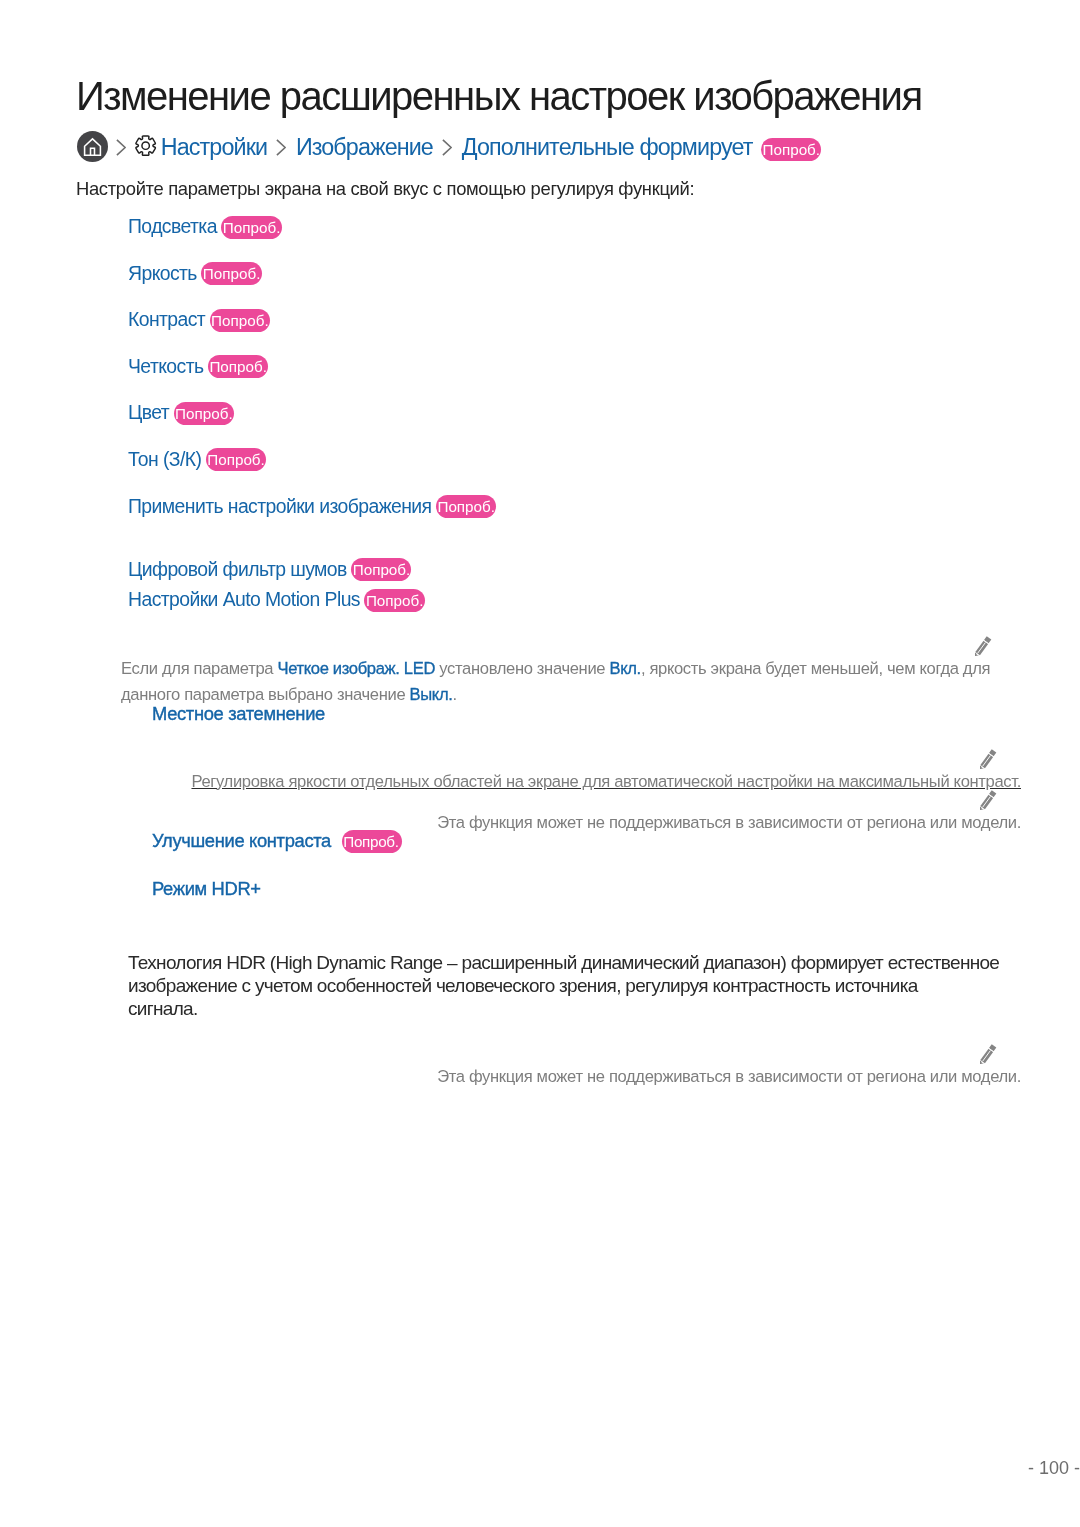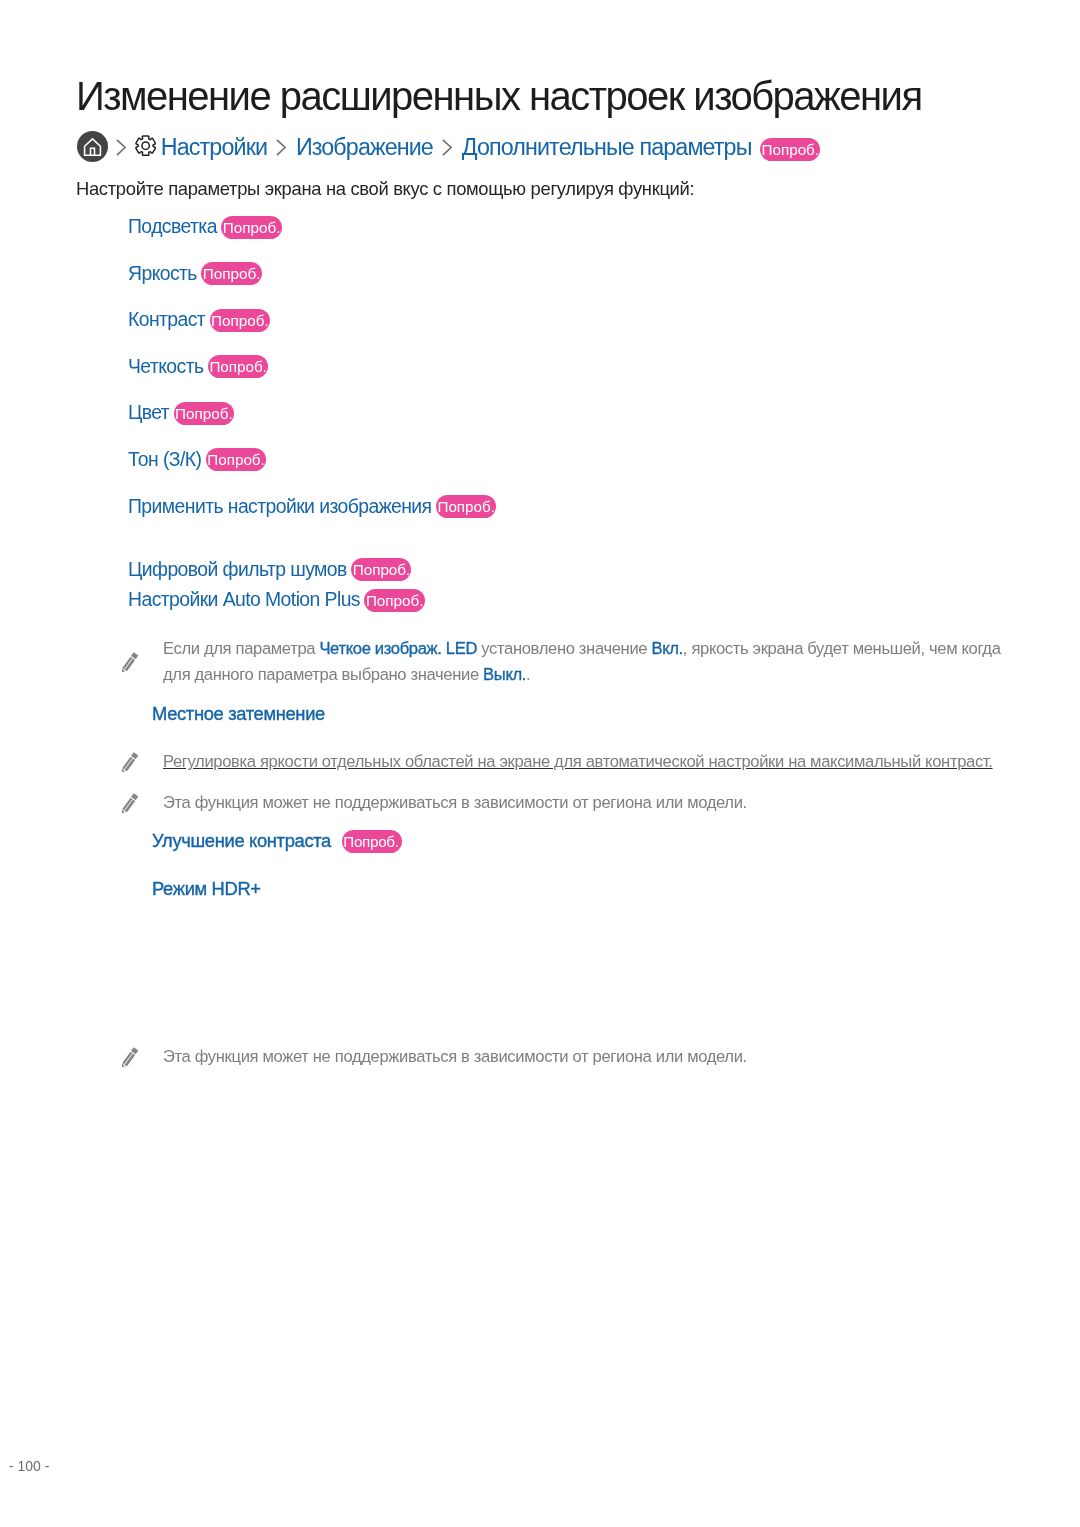--- a/index.html
+++ b/index.html
@@ -43,38 +43,38 @@
   .badge.bc { margin-left:8.5px; top:1.5px; }
   .badge.sec-badge { margin-left:11px; }
   .badge {
     display:inline-block; background:#ec4899; color:#ffffff;
     border-radius:12.5px; font-size:15.25px; line-height:24.5px; height:23px;
     width:60.2px; box-sizing:border-box; text-align:left; padding-left:1.4px;
     margin-left:4.5px; position:relative; top:0px; vertical-align:top; overflow:visible; white-space:nowrap;
   }
 
   
-  .note { position:absolute; display:flex; align-items:center; }
+  .note { position:absolute; display:flex; align-items:flex-end;flex-direction:column; }
   .pencil { width:17.2px; height:20px; flex:0 0 auto; display:block; margin-left:1.3px; margin-right:23.5px; margin-top:-0.7px; }
   .note .txt { font-size:16.58px; letter-spacing:-0.345px; line-height:26px; color:#7e7e7e; }
   .note .txt b { color:#1565a8; font-weight:normal; -webkit-text-stroke:0.32px #1565a8; }
 
   
   .sec { position:absolute; left:128px; font-size:18.35px; letter-spacing:-0.34px; font-weight:normal; -webkit-text-stroke:0.38px #1565a8; color:#1565a8; line-height:1; white-space:nowrap; display:flex; align-items:center;margin-left:24px;}
   .sec .badge { -webkit-text-stroke:0 }
 
   
   .body-p { position:absolute; left:128px; font-size:19.0px; letter-spacing:-0.695px; line-height:23.3px; color:#2a2a2a; }
 
   .body-p .pl { display:block; white-space:nowrap; }
 
   
   .pagenum {
-    position:absolute; left:9px; right:0; top:1458px; text-align:left;
-    font-size:14px; color:#6d6d6d;
+    position:absolute; left:0; right:0; top:1458px; text-align:right;
+    font-size:18px; color:#6d6d6d;
   }
 </style>
 </head>
 <body>
 
 <div class="page">
 
   <div class="title">Изменение расширенных настроек изображения</div>
 
   <div class="crumbs">
@@ -101,21 +101,21 @@
       <svg class="chev" viewBox="0 0 10 17" aria-hidden="true">
         <path d="M0.9 0.9 L9.1 8.5 L0.9 16.1" fill="none" stroke="#6f6f6f" stroke-width="1.6" stroke-linecap="butt" stroke-linejoin="miter"></path>
       </svg>
     </span>
     <span class="crumb-text">Изображение</span>
     <span>
       <svg class="chev" viewBox="0 0 10 17" aria-hidden="true">
         <path d="M0.9 0.9 L9.1 8.5 L0.9 16.1" fill="none" stroke="#6f6f6f" stroke-width="1.6" stroke-linecap="butt" stroke-linejoin="miter"></path>
       </svg>
     </span>
-    <span class="crumb-text">Дополнительные параметры</span>
+    <span class="crumb-text">Дополнительные формирует</span>
     <span class="badge bc">Попроб.</span>
   </div>
 
   <div class="intro">Настройте параметры экрана на свой вкус с помощью регулируя функций:</div>
 
   <div class="opt" style="top:215.5px">
       <span class="lbl">Подсветка</span>
       <span class="badge">Попроб.</span>
     </div>
   <div class="opt" style="top:262.0px">
@@ -205,20 +205,25 @@
 
   <div class="sec" style="top:830px">
       <span>Улучшение контраста</span>
       <span class="badge sec-badge">Попроб.</span>
     </div>
 
   <div class="sec" style="top:879.5px">
       <span>Режим HDR+</span>
     </div>
 
+  <div class="body-p" style="top:950.5px; width:930px;">
+      <span class="pl">Технология HDR (High Dynamic Range – расширенный динамический диапазон) формирует естественное</span>
+      <span class="pl">изображение с учетом особенностей человеческого зрения, регулируя контрастность источника</span>
+      <span class="pl">сигнала.</span>
+    </div>
 
   <div class="note" style="left:121px; top:1044.4px; width:900px;">
     <span>
       <svg class="pencil" viewBox="-1 -0.4 17.2 20" aria-hidden="true">
         <g fill="#858585">
           <path d="M10.75 -0.2 L15.35 3.1 L12.6 6.9 L8.0 3.6 Z"></path>
           <path d="M7.55 4.4 L12.15 7.7 L3.95 18.95 L-0.65 15.65 Z"></path>
           <path d="M-0.95 16.2 L2.85 18.95 L-1.3 19.8 Z"></path>
         </g>
         <path d="M9.45 6.1 L1.7 16.75" stroke="#ffffff" stroke-width="0.95" fill="none" stroke-linecap="butt"></path>

